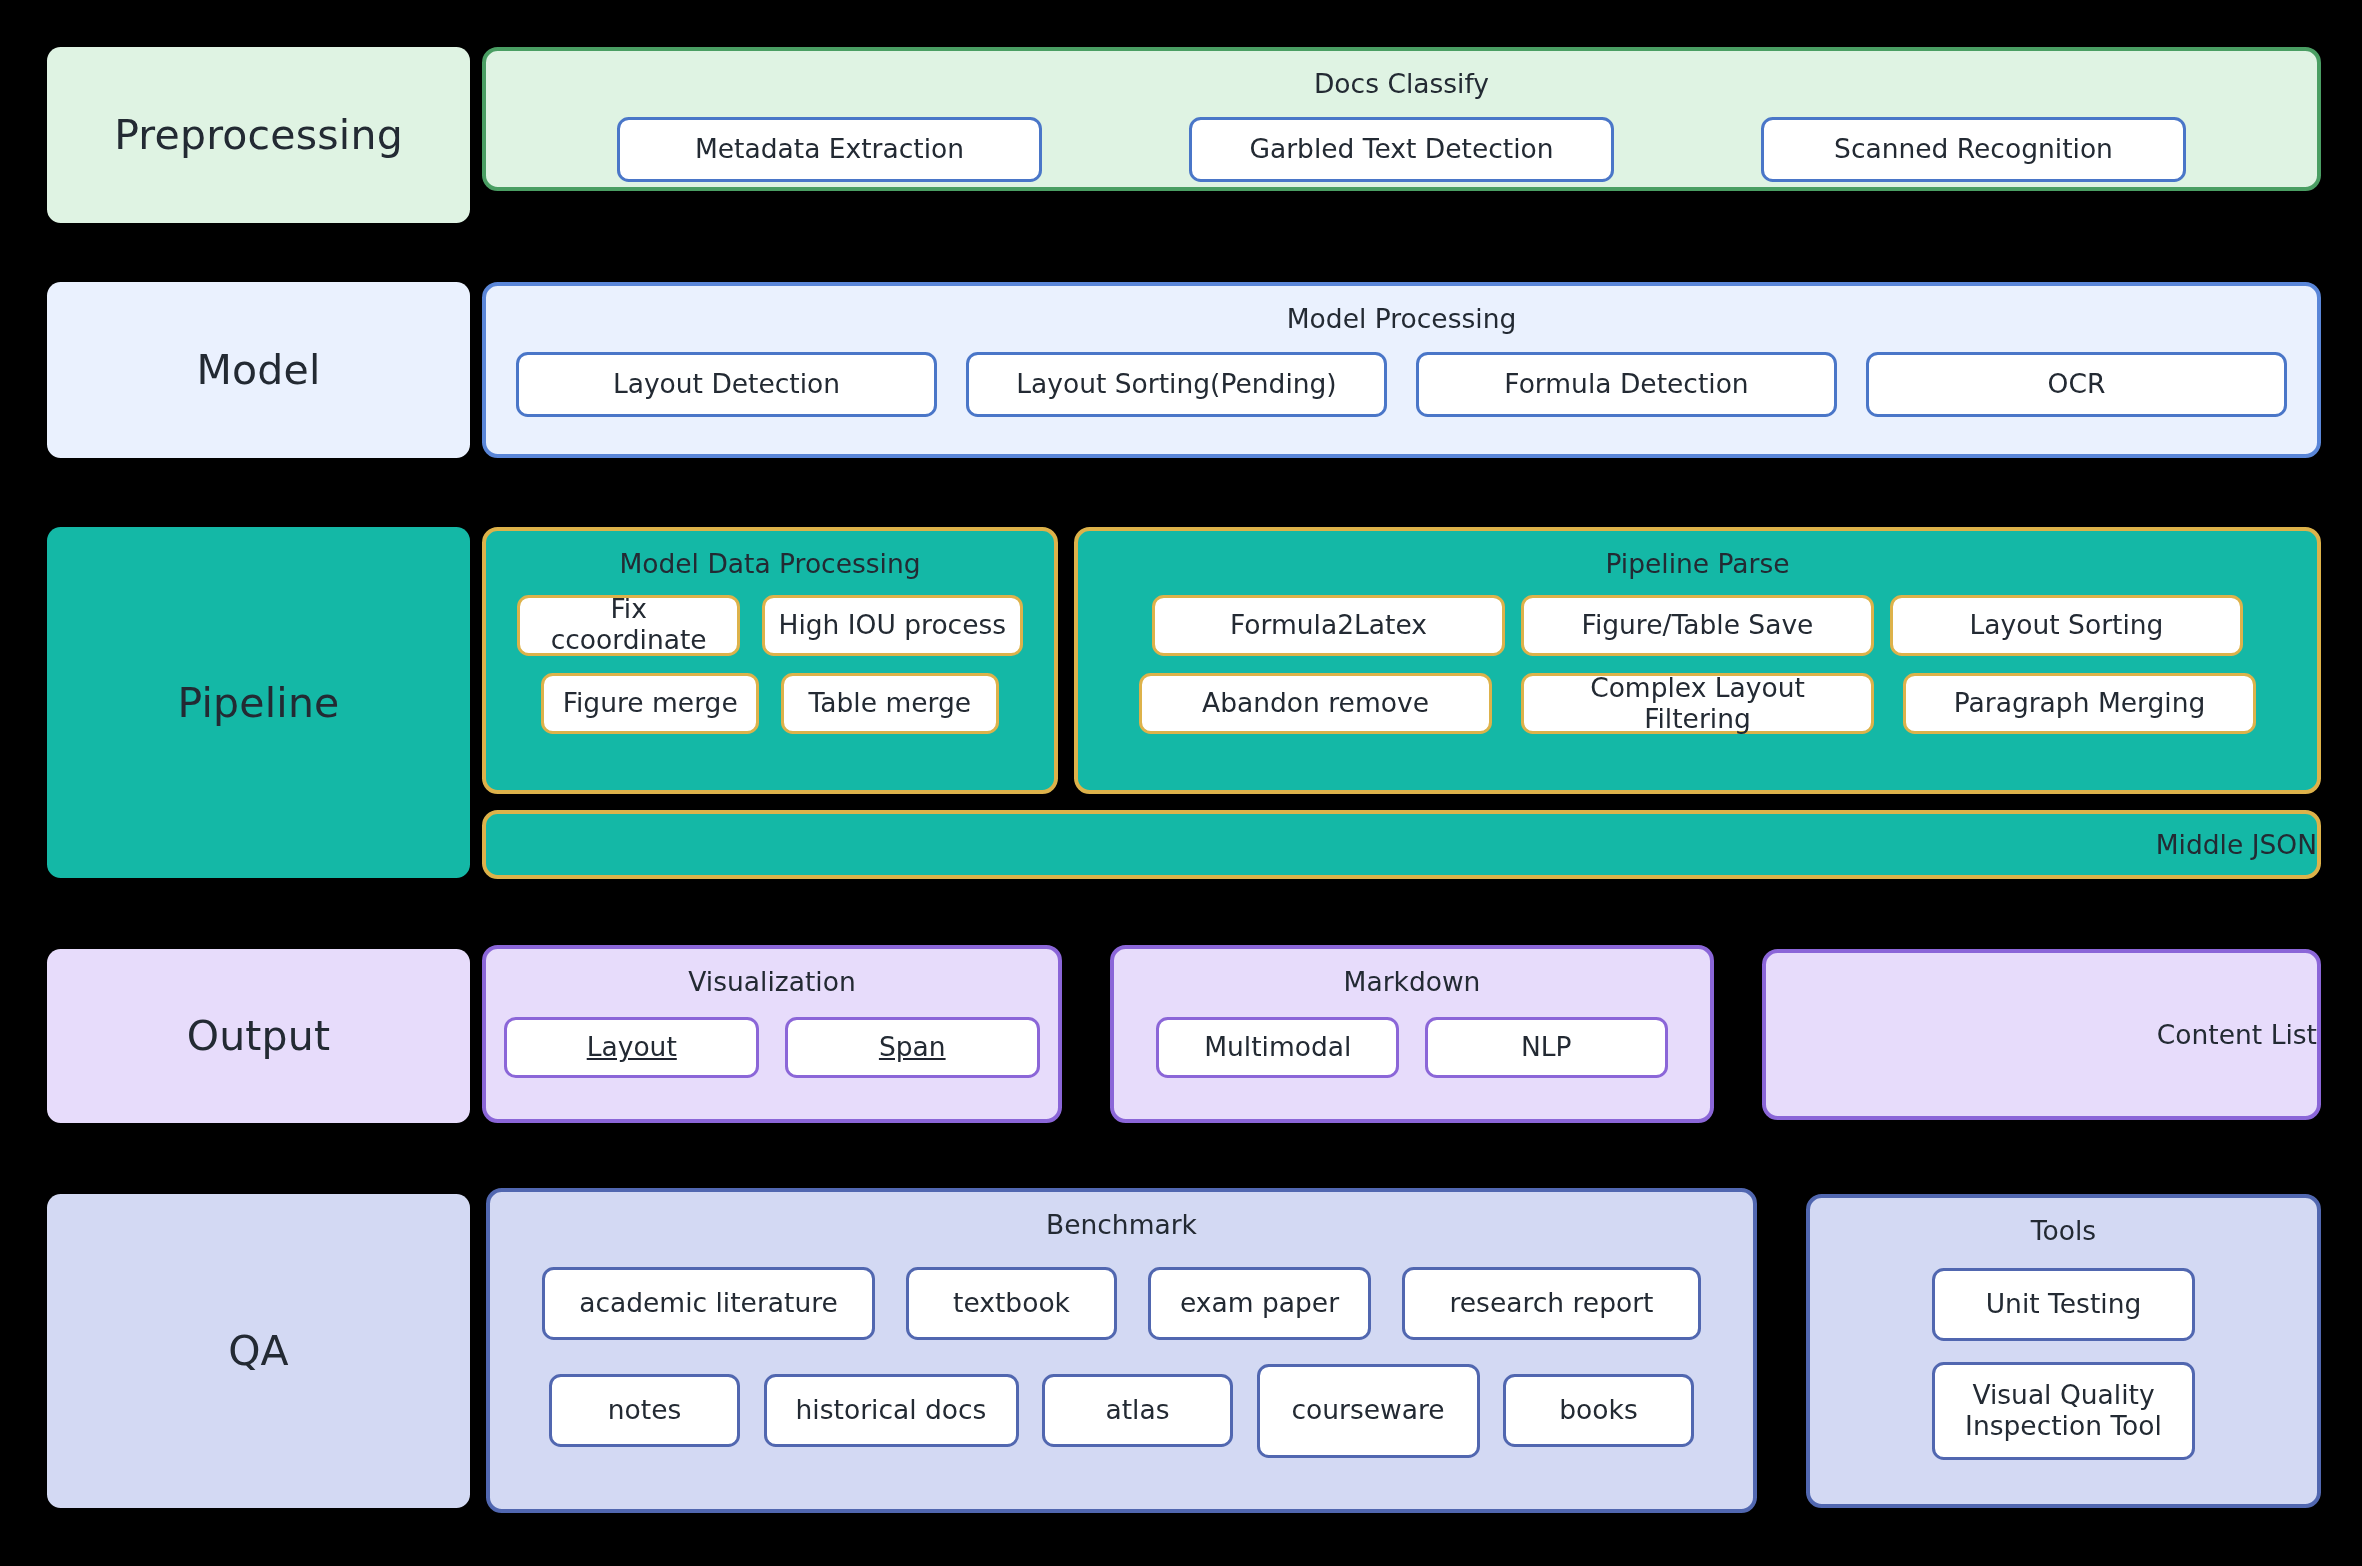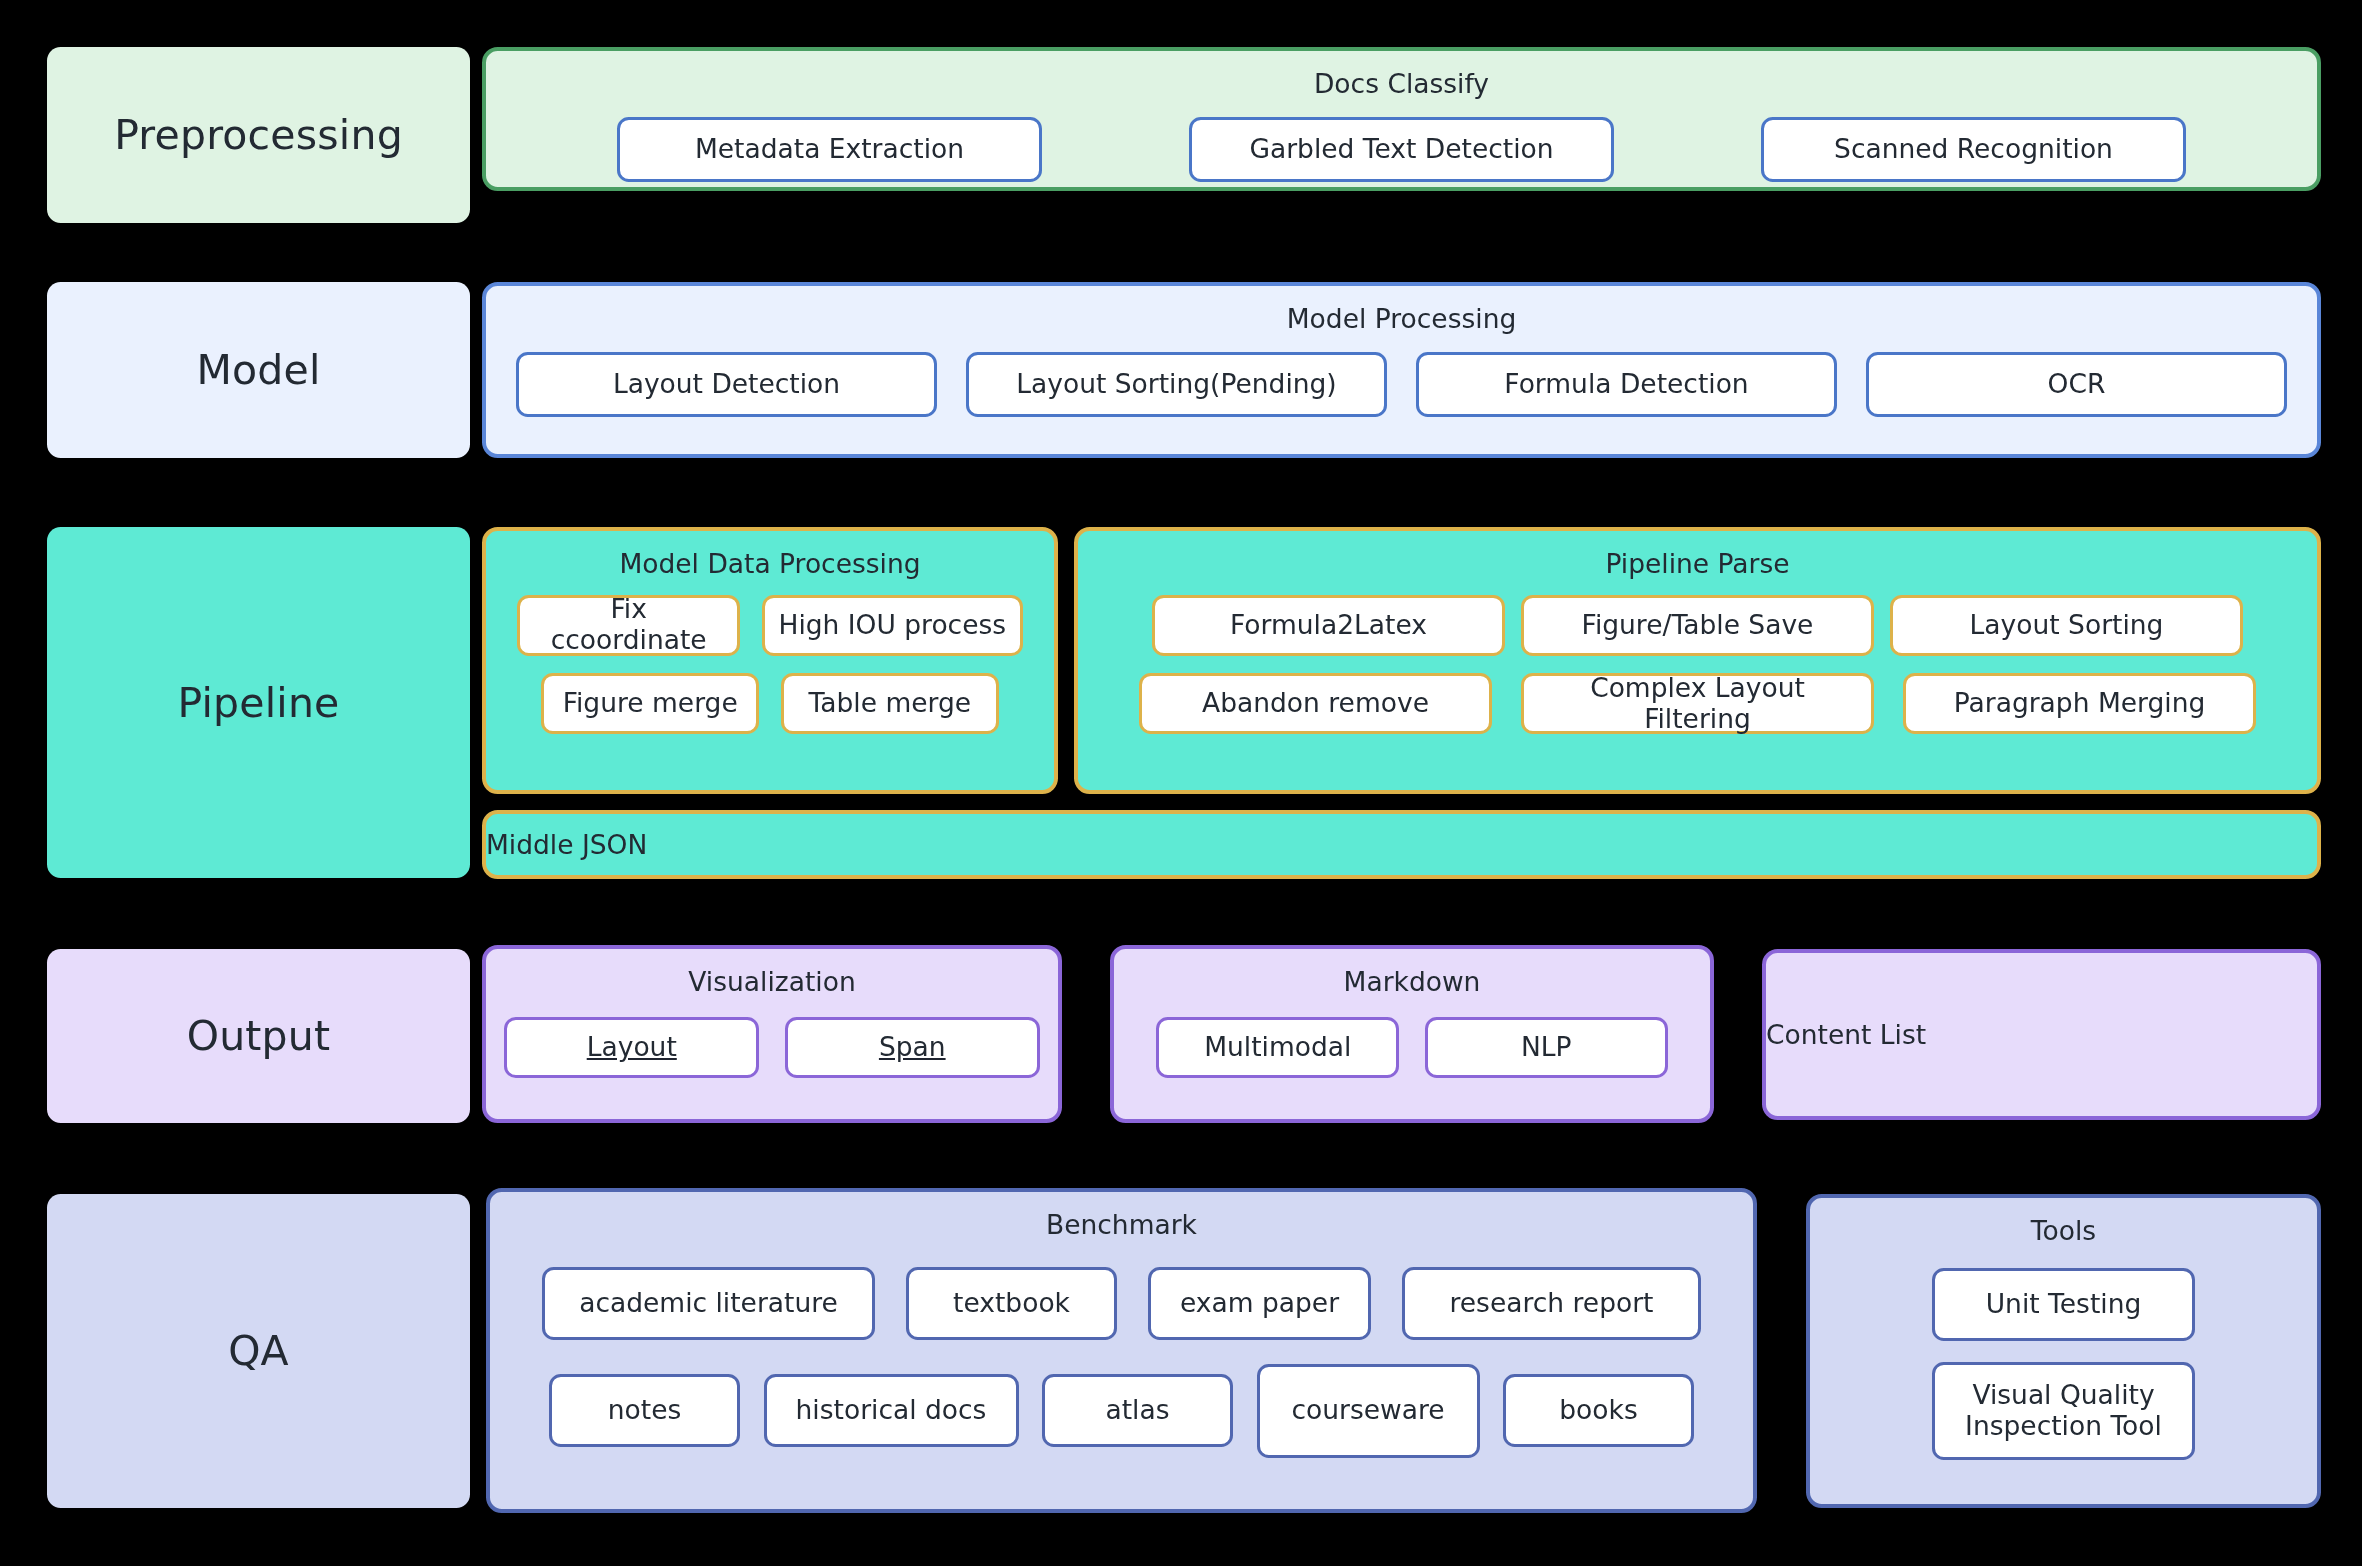--- a/index.html
+++ b/index.html
@@ -44,34 +44,34 @@
     font-size:26.5px;line-height:1.16;color:#232a33;
     box-sizing:border-box;
     padding:0 9.8px;
   }
 
   
   .green-fill{background:#dff3e3;}
   .green-border{border-color:#4a9e63;}
   .blue-fill{background:#eaf1fe;}
   .blue-border{border-color:#5a86d8;}
-  .yellow-fill{background:#5eead4;}
+  .yellow-fill{background:#14b8a6;}
   .yellow-border{border-color:#ddb24a;}
   .purple-fill{background:#e7dcfb;}
   .purple-border{border-color:#8b66d8;}
   .indigo-fill{background:#d3d9f3;}
   .indigo-border{border-color:#5167b0;}
   .chip-blue{border-color:#4a76c8;}
   .chip-yellow{border-color:#ddb24a;}
   .chip-purple{border-color:#8b66d8;}
   .chip-indigo{border-color:#5167b0;}
 
   .plain-panel{
     border-radius:15.7px;border-width:4.9px;border-style:solid;
-    display:flex;align-items:center;justify-content:flex-start;
+    display:flex;align-items:center;justify-content:flex-end;
     font-size:26.5px;color:#232a33;box-sizing:border-box;
   }
 </style>
 </head>
 <body>
 
 <div class="canvas">
 
   <div class="abs stage-label green-fill" style="left:47px;top:47px;width:423px;height:176px;">
     <span>Preprocessing</span>

